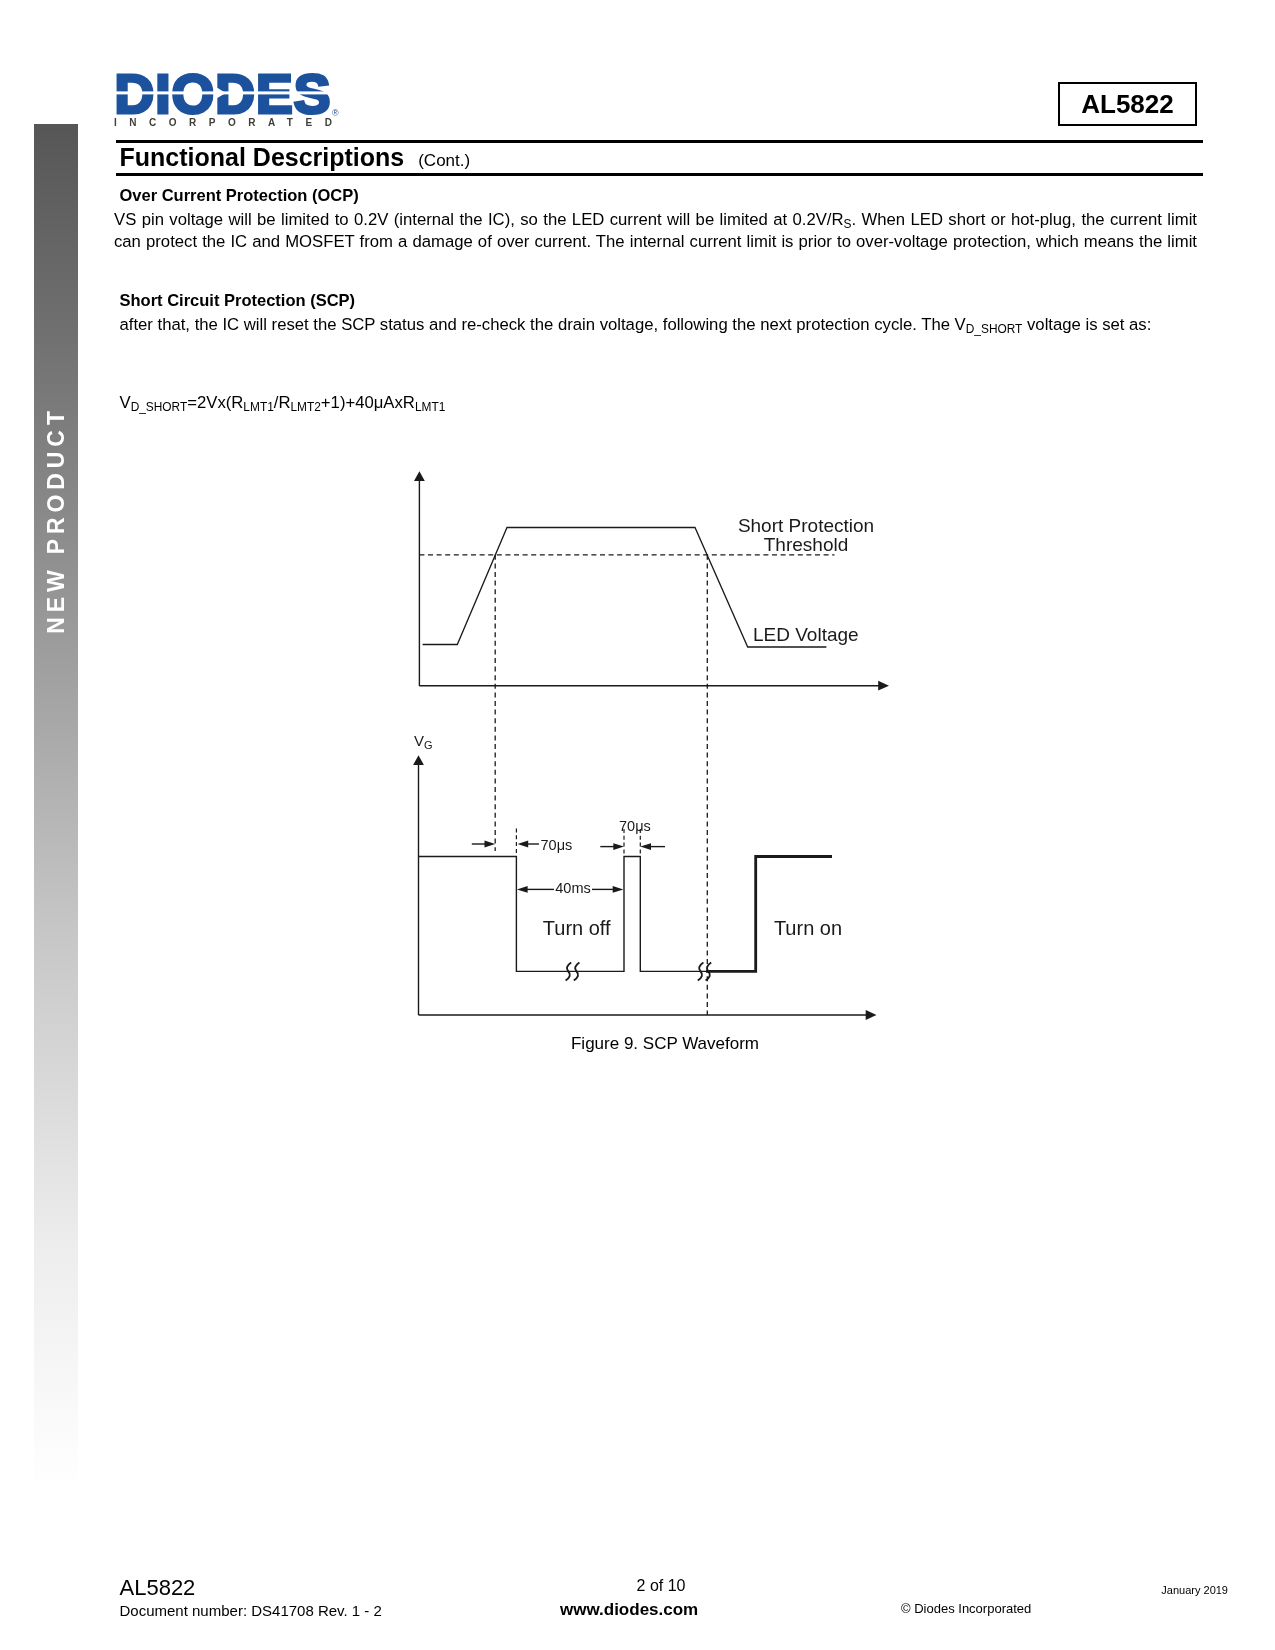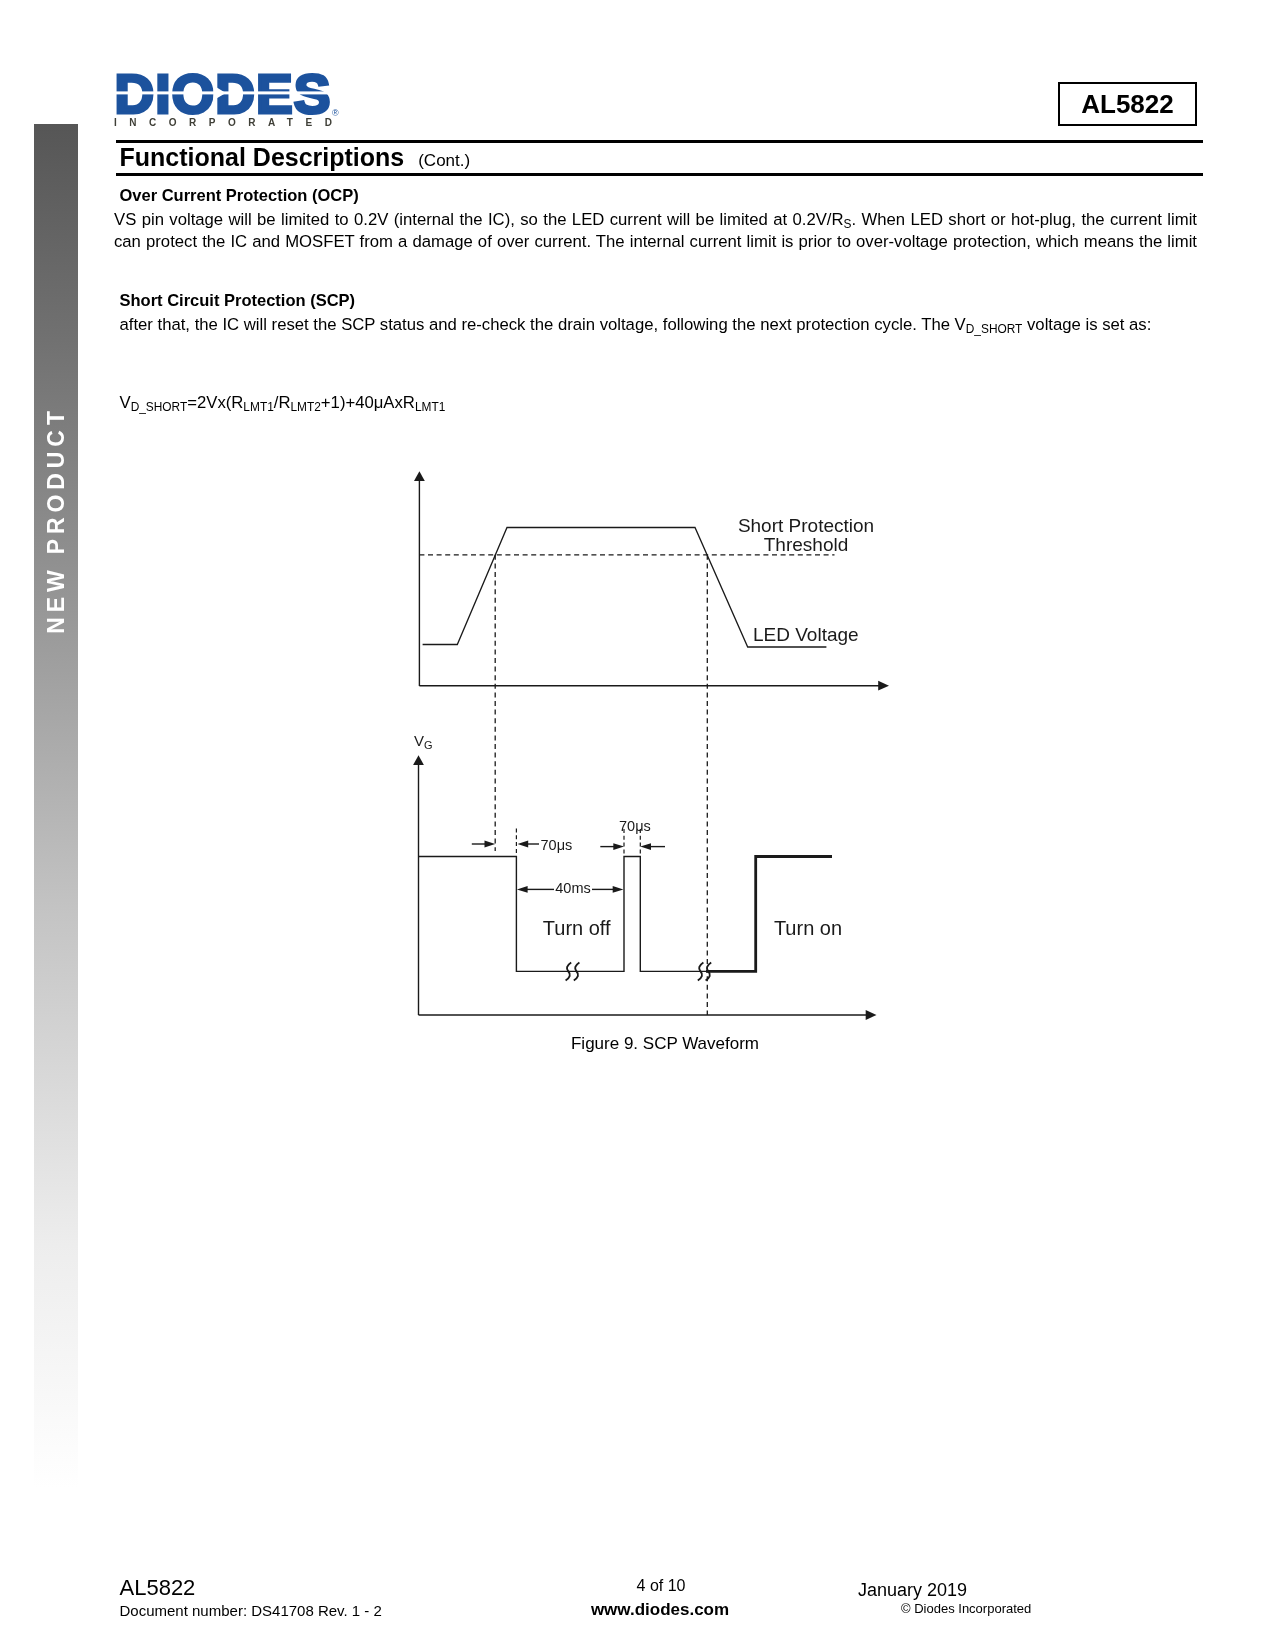--- a/index.html
+++ b/index.html
@@ -148,19 +148,19 @@
 
   <text x="773.9" y="935" fill="#1a1a1a" font-family="Liberation Sans" font-size="20">Turn on</text>
 </svg>
 
 <div class="abs" style="left:559px;top:1033.6px;width:200px;text-align:right;font-size:17px">Figure 9. SCP Waveform</div>
 
 <div class="abs" style="left:119.5px;top:1577px;font-size:22px;line-height:22px">AL5822</div>
 
 <div class="abs" style="left:119.5px;top:1603.4px;font-size:15px;line-height:15px">Document number: DS41708 Rev. 1 - 2</div>
 
-<div class="abs" style="left:561px;top:1577.5px;width:200px;text-align:center;font-size:16px;line-height:16px">4 of 10</div>
+<div class="abs" style="left:561px;top:1577.5px;width:200px;text-align:center;font-size:16px;line-height:16px">2 of 10</div>
 
-<div class="abs" style="left:560px;top:1600.6px;width:200px;text-align:center;font-size:17px;font-weight:bold;line-height:17px">www.diodes.com</div>
+<div class="abs" style="left:560px;top:1600.6px;width:200px;font-size:17px;font-weight:bold;line-height:17px">www.diodes.com</div>
 
-<div class="abs" style="left:858px;top:1582px;width:300px;font-size:18px;line-height:16.5px">January 2019</div>
+<div class="abs" style="left:928px;top:1582px;width:300px;text-align:right;font-size:11px;line-height:16.5px">January 2019</div>
 
 <div class="abs" style="left:901px;top:1602.2px;width:300px;font-size:13px;line-height:13px">© Diodes Incorporated</div>
 
 </body></html>

